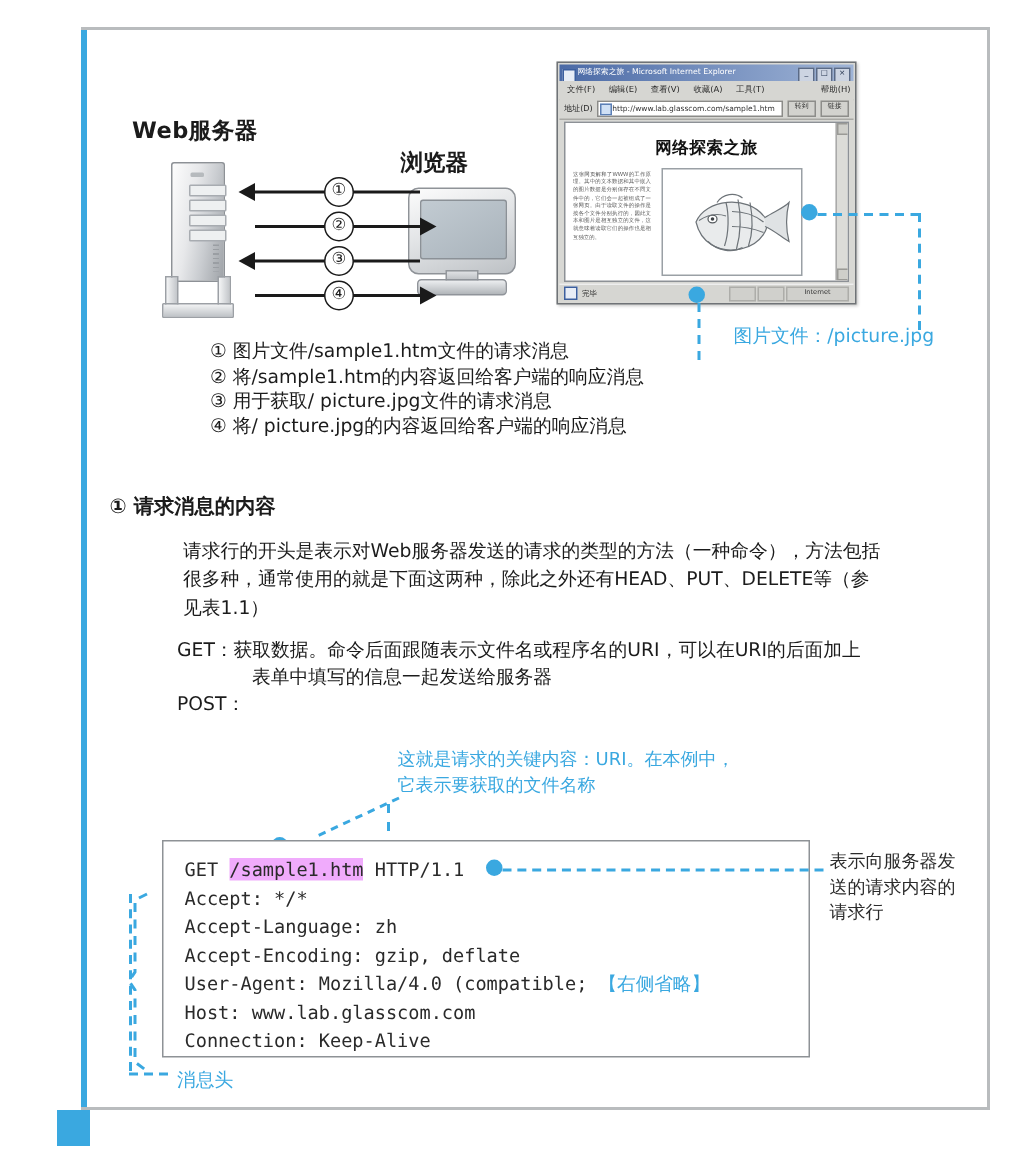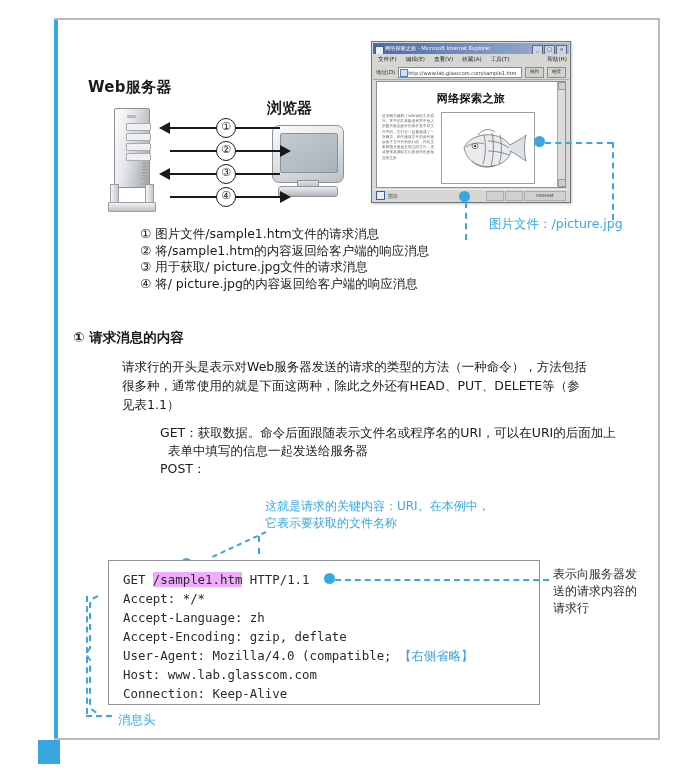--- a/index.html
+++ b/index.html
@@ -91,21 +91,21 @@
   
   .bdot{position:absolute;width:11px;height:11px;border-radius:50%;background:#3aa8e0;}
   .bdash-h{position:absolute;height:0;border-top:2px dashed #3aa8e0;}
   .bdash-v{position:absolute;width:0;border-left:2px dashed #3aa8e0;}
   .blue-lbl{position:absolute;color:#3aa8e0;font-size:12.5px;white-space:nowrap;}
 
   
   .sec-head{position:absolute;left:73px;top:329px;font-size:13.5px;font-weight:700;}
   .para1{position:absolute;left:122px;top:357px;width:470px;font-size:12.5px;line-height:19px;}
   .defs{position:absolute;left:118px;top:424px;width:500px;font-size:12.5px;line-height:18px;}
-  .def-row{display:flex;margin-left:42px;}
+  .def-row{display:flex;}
   .def-key{white-space:nowrap;}
   .def-ind{padding-left:50px;}
 
   
   .note-uri{position:absolute;left:265px;top:498px;color:#3aa8e0;font-size:12px;line-height:17px;white-space:nowrap;}
 
   
   .codebox{position:absolute;left:108px;top:560px;width:430px;height:143px;background:#fff;border:1px solid #8e9296;}
   .code{position:absolute;left:14px;top:9px;font-family:"DejaVu Sans Mono","Liberation Mono",monospace;
     font-size:12.4px;line-height:19px;color:#2a2a2a;white-space:pre;}

